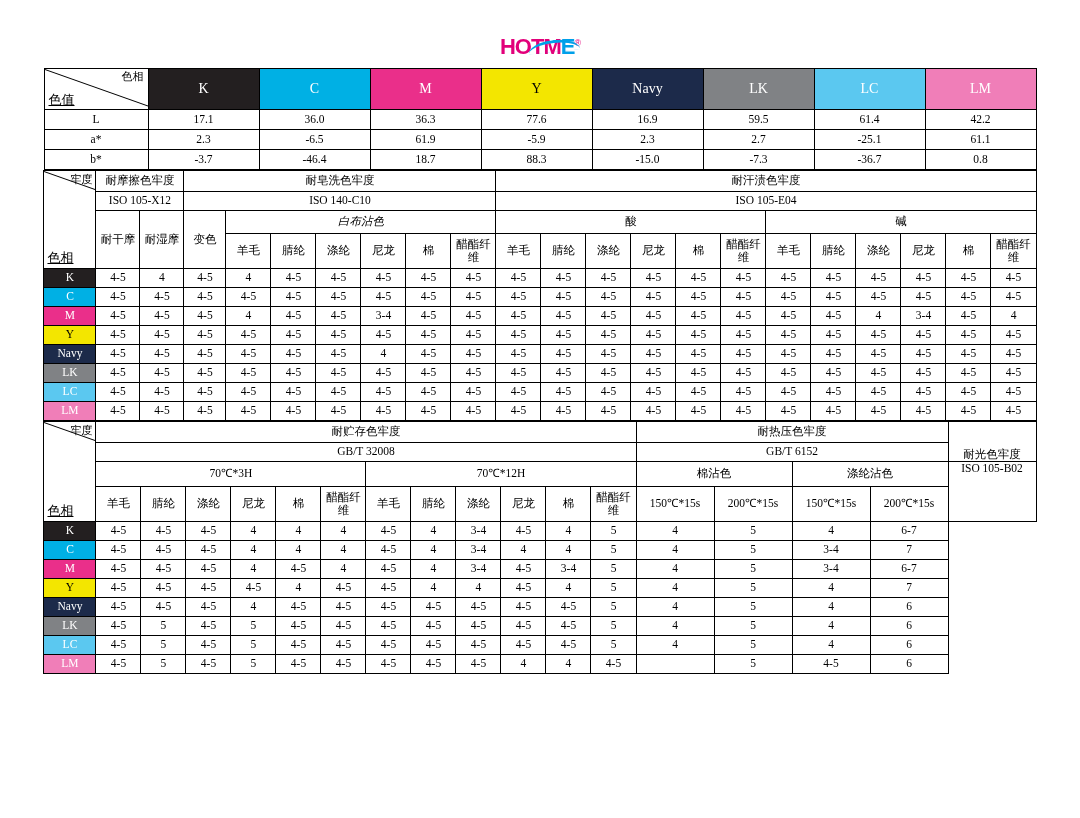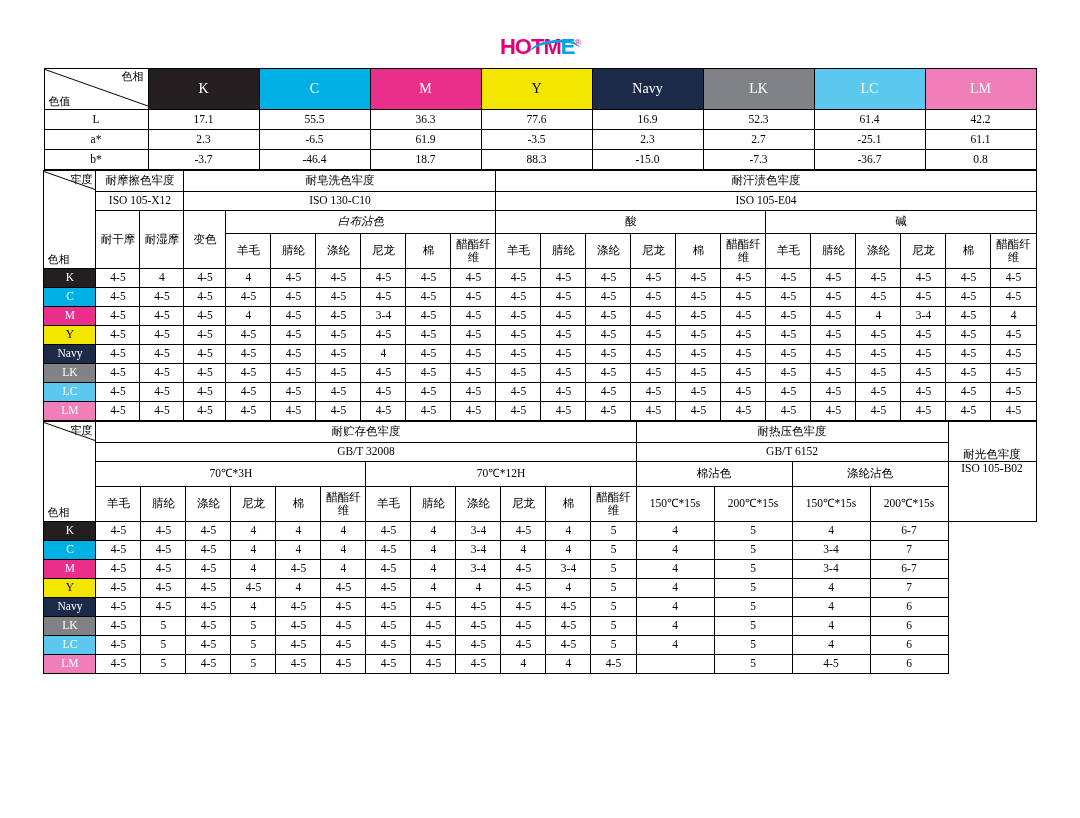--- a/index.html
+++ b/index.html
@@ -92,21 +92,22 @@
     background: #000;
     transform-origin: 0 0;
     transform: rotate(19.5deg);
   }
   .corner-cell .tr-label {
     position: absolute; right: 4px; top: 1px;
     font-size: 11px;
   }
   .corner-cell .bl-label {
     position: absolute; left: 4px; bottom: 1px;
-    font-size: 11px;
+    font-size: 13px;
+    text-decoration: underline;
   }
   .val-left { text-align: left; padding-left: 7px; }
 
   
   .blk td { height: 18px; }
   .swatch-cell { font-size: 12px; }
   .two-line { line-height: 1.05; font-size: 11px; }
   .small { font-size: 11px; }
 </style>
 </head>
@@ -138,34 +139,34 @@
           <td class="swatch-cell" style="background:#ea2f8a;color:#ffffff;">M</td>
           <td class="swatch-cell" style="background:#f3e600;color:#000000;">Y</td>
           <td class="swatch-cell" style="background:#1c2a4a;color:#ffffff;">Navy</td>
           <td class="swatch-cell" style="background:#808285;color:#ffffff;">LK</td>
           <td class="swatch-cell" style="background:#5bc8f0;color:#ffffff;">LC</td>
           <td class="swatch-cell" style="background:#f07eb8;color:#ffffff;">LM</td>
         </tr>
         <tr>
           <td>L</td>
           <td class="val-left">17.1</td>
-          <td class="val-left">55.5</td>
+          <td class="val-left">36.0</td>
           <td class="val-left">36.3</td>
           <td class="val-left">77.6</td>
           <td class="val-left">16.9</td>
-          <td class="val-left">52.3</td>
+          <td class="val-left">59.5</td>
           <td class="val-left">61.4</td>
           <td class="val-left">42.2</td>
         </tr>
         <tr>
           <td>a*</td>
           <td class="val-left">2.3</td>
           <td class="val-left">-6.5</td>
           <td class="val-left">61.9</td>
-          <td class="val-left">-3.5</td>
+          <td class="val-left">-5.9</td>
           <td class="val-left">2.3</td>
           <td class="val-left">2.7</td>
           <td class="val-left">-25.1</td>
           <td class="val-left">61.1</td>
         </tr>
         <tr>
           <td>b*</td>
           <td class="val-left">-3.7</td>
           <td class="val-left">-46.4</td>
           <td class="val-left">18.7</td>
@@ -192,21 +193,21 @@
             <span class="diag"></span>
             <span class="tr-label" style="top:2px;right:3px;">牢度</span>
             <span class="bl-label" style="left:3px;bottom:2px;">色相</span>
           </td>
           <td colspan="2" rowspan="1" style="height:20px;">耐摩擦色牢度</td>
           <td colspan="7">耐皂洗色牢度</td>
           <td colspan="12">耐汗渍色牢度</td>
         </tr>
         <tr>
           <td colspan="2">ISO 105-X12</td>
-          <td colspan="7">ISO 130-C10</td>
+          <td colspan="7">ISO 140-C10</td>
           <td colspan="12">ISO 105-E04</td>
         </tr>
         <tr>
           <td rowspan="2" class="two-line" style="height:40px;">耐干摩</td>
           <td rowspan="2" class="two-line">耐湿摩</td>
           <td rowspan="2" class="two-line">变色</td>
           <td colspan="6" style="height:22px;font-style:italic;">白布沾色</td>
           <td colspan="6">酸</td>
           <td colspan="6">碱</td>
         </tr>

